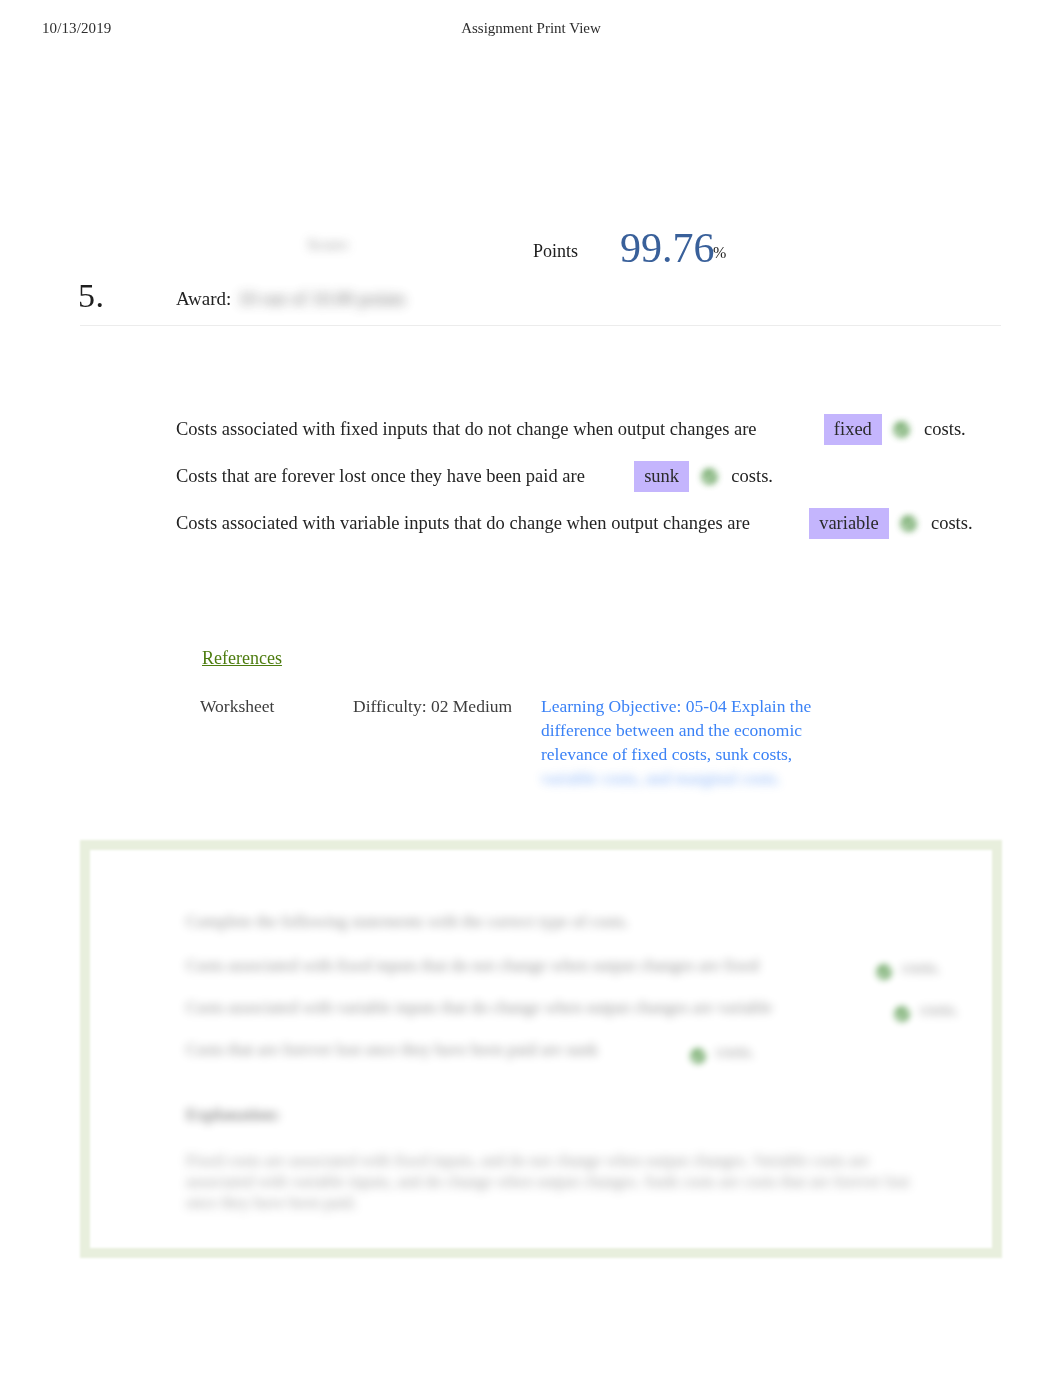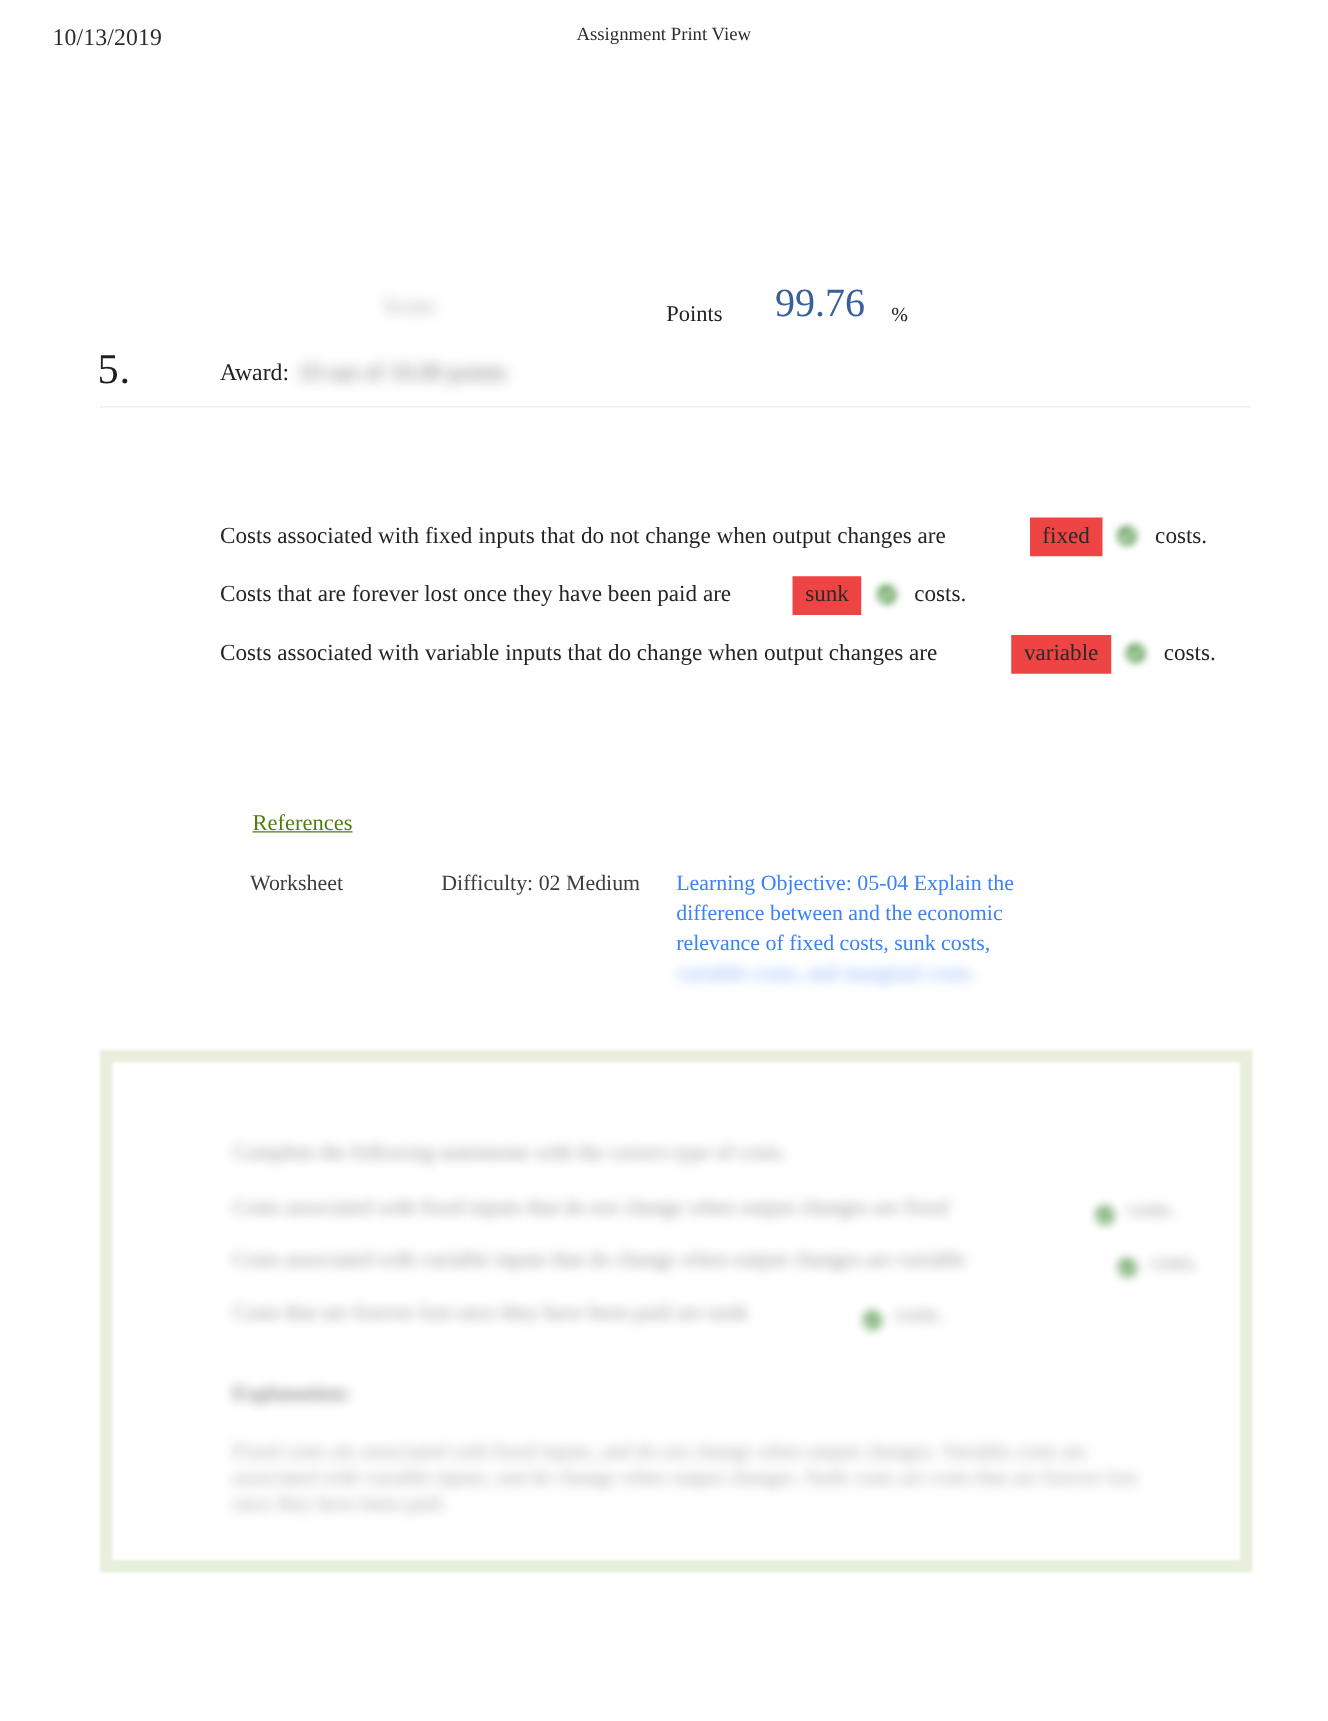--- a/index.html
+++ b/index.html
@@ -27,21 +27,21 @@
     position: absolute;
     top: 20px;
     left: 0;
     width: 1062px;
     height: 24px;
   }
   .print-header .date {
     position: absolute;
     left: 42px;
     top: 0;
-    font-size: 19px;
+    font-size: 15px;
     color: #2d2d2d;
     letter-spacing: .1px;
   }
   .print-header .doc-title {
     position: absolute;
     left: 0;
     top: 0;
     width: 1062px;
     text-align: center;
     font-size: 15px;
@@ -78,21 +78,21 @@
     position: absolute;
     left: 533px;
     top: 19px;
     font-size: 18px;
     color: #202020;
   }
   .score-percent {
     position: absolute;
     left: 620px;
     top: 2px;
-    font-size: 32px;
+    font-size: 42px;
     color: #39609a;
   }
   .score-percent-unit {
     position: absolute;
     left: 713px;
     top: 22px;
     font-size: 16px;
     color: #202020;
   }
 
@@ -148,21 +148,21 @@
   .statement {
     position: relative;
     font-size: 18.5px;
     line-height: 27px;
     color: #242424;
     margin-bottom: 16px;
     white-space: nowrap;
   }
   .statement .answer-field {
     display: inline-block;
-    background: #ef4444;
+    background: #c4b5fd;
     color: #2a2a2a;
     padding: 2px 10px 2px 10px;
     position: relative;
     vertical-align: baseline;
   }
   .check-icon {
     display: inline-block;
     width: 17px;
     height: 17px;
     vertical-align: -3px;

